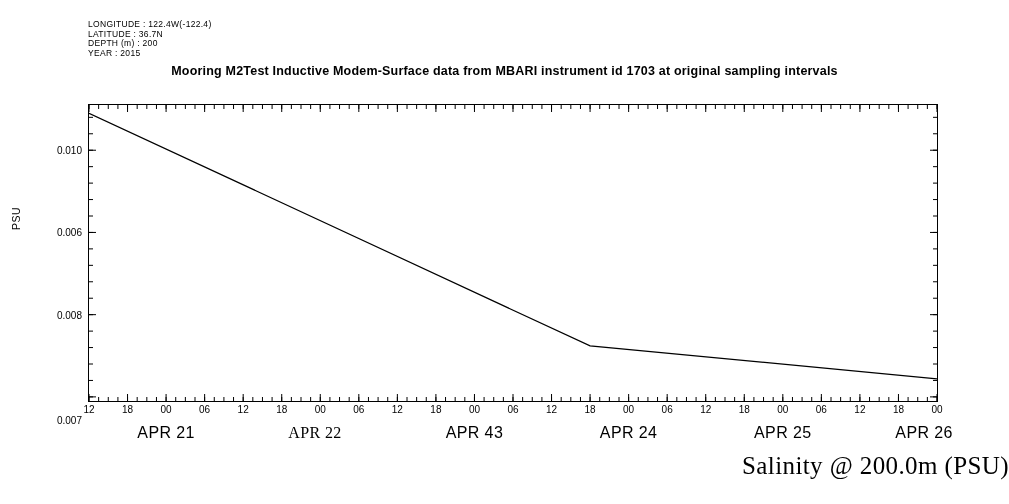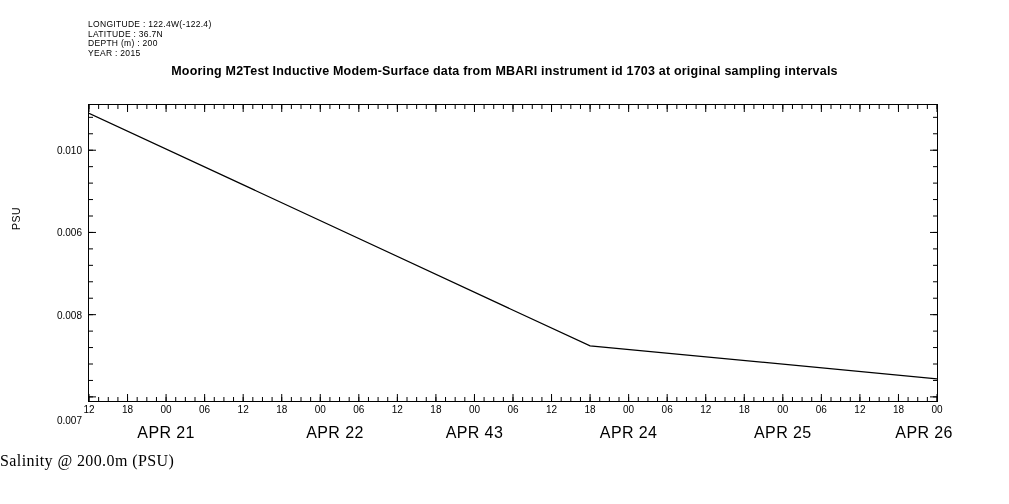--- a/index.html
+++ b/index.html
@@ -119,23 +119,23 @@
     letter-spacing: 0.4px;
     white-space: nowrap;
   }
 
   
   #caption {
     position: absolute;
     left: 0;
     top: 452px;
     width: 1009px;
-    text-align: left;
+    text-align: right;
     font-family: "Liberation Serif", serif;
-    font-size: 16px;
+    font-size: 25px;
     letter-spacing: 0.4px;
     white-space: nowrap;
   }
 </style>
 </head>
 <body>
 
 <div id="meta">
   <div>LONGITUDE : 122.4W(-122.4)</div>
   <div>LATITUDE : 36.7N</div>
@@ -452,20 +452,20 @@
     <div class="xtick-label" style="left: 617.727px;">12</div>
     <div class="xtick-label" style="left: 656.273px;">18</div>
     <div class="xtick-label" style="left: 694.818px;">00</div>
     <div class="xtick-label" style="left: 733.364px;">06</div>
     <div class="xtick-label" style="left: 771.909px;">12</div>
     <div class="xtick-label" style="left: 810.455px;">18</div>
     <div class="xtick-label" style="left: 849px;">00</div>
   </div>
 <div id="xdaylabels">
     <div class="xday-label" style="left: 78.0909px;">APR 21</div>
-    <div class="xday-label" style="left: 247px;">APR 22</div>
+    <div class="xday-label" style="left: 227px; font-family: Liberation Serif, serif;">APR 22</div>
     <div class="xday-label" style="left: 386.455px;">APR 43</div>
     <div class="xday-label" style="left: 540.636px;">APR 24</div>
     <div class="xday-label" style="left: 694.818px;">APR 25</div>
     <div class="xday-label" style="left: 836.152px;">APR 26</div>
   </div>
 
 <div id="caption">Salinity @ 200.0m (PSU)</div>
 
 </body></html>

